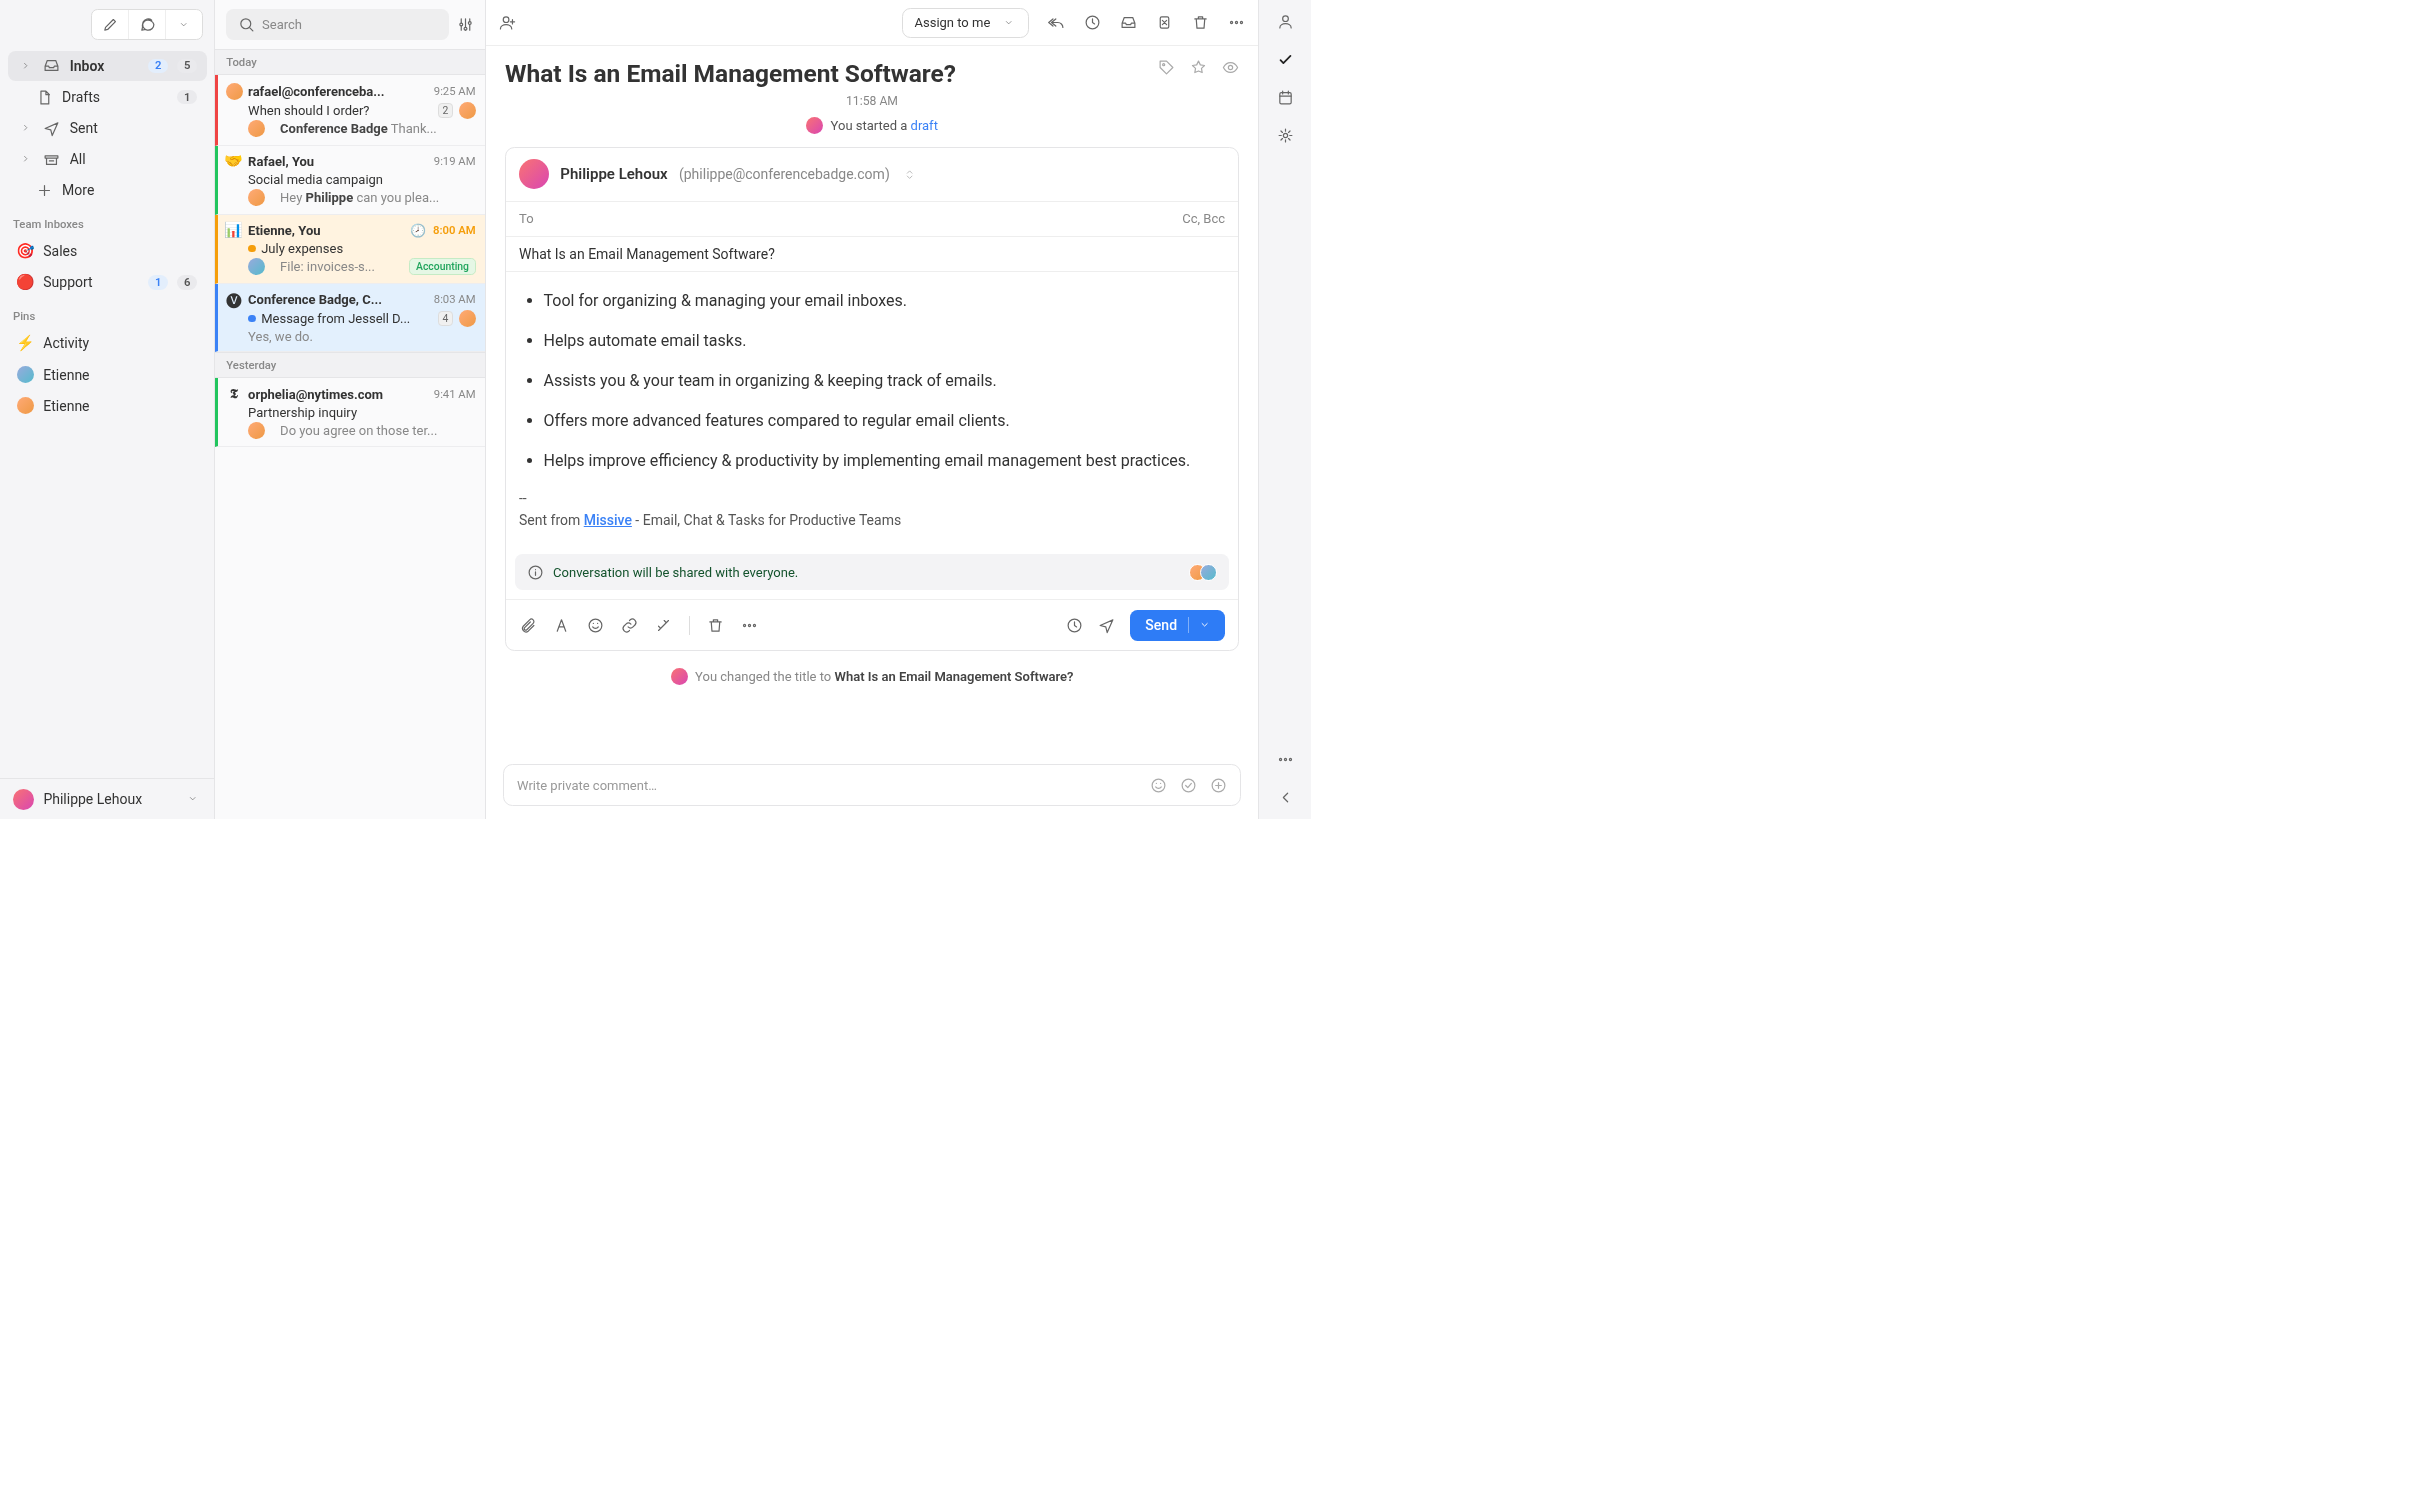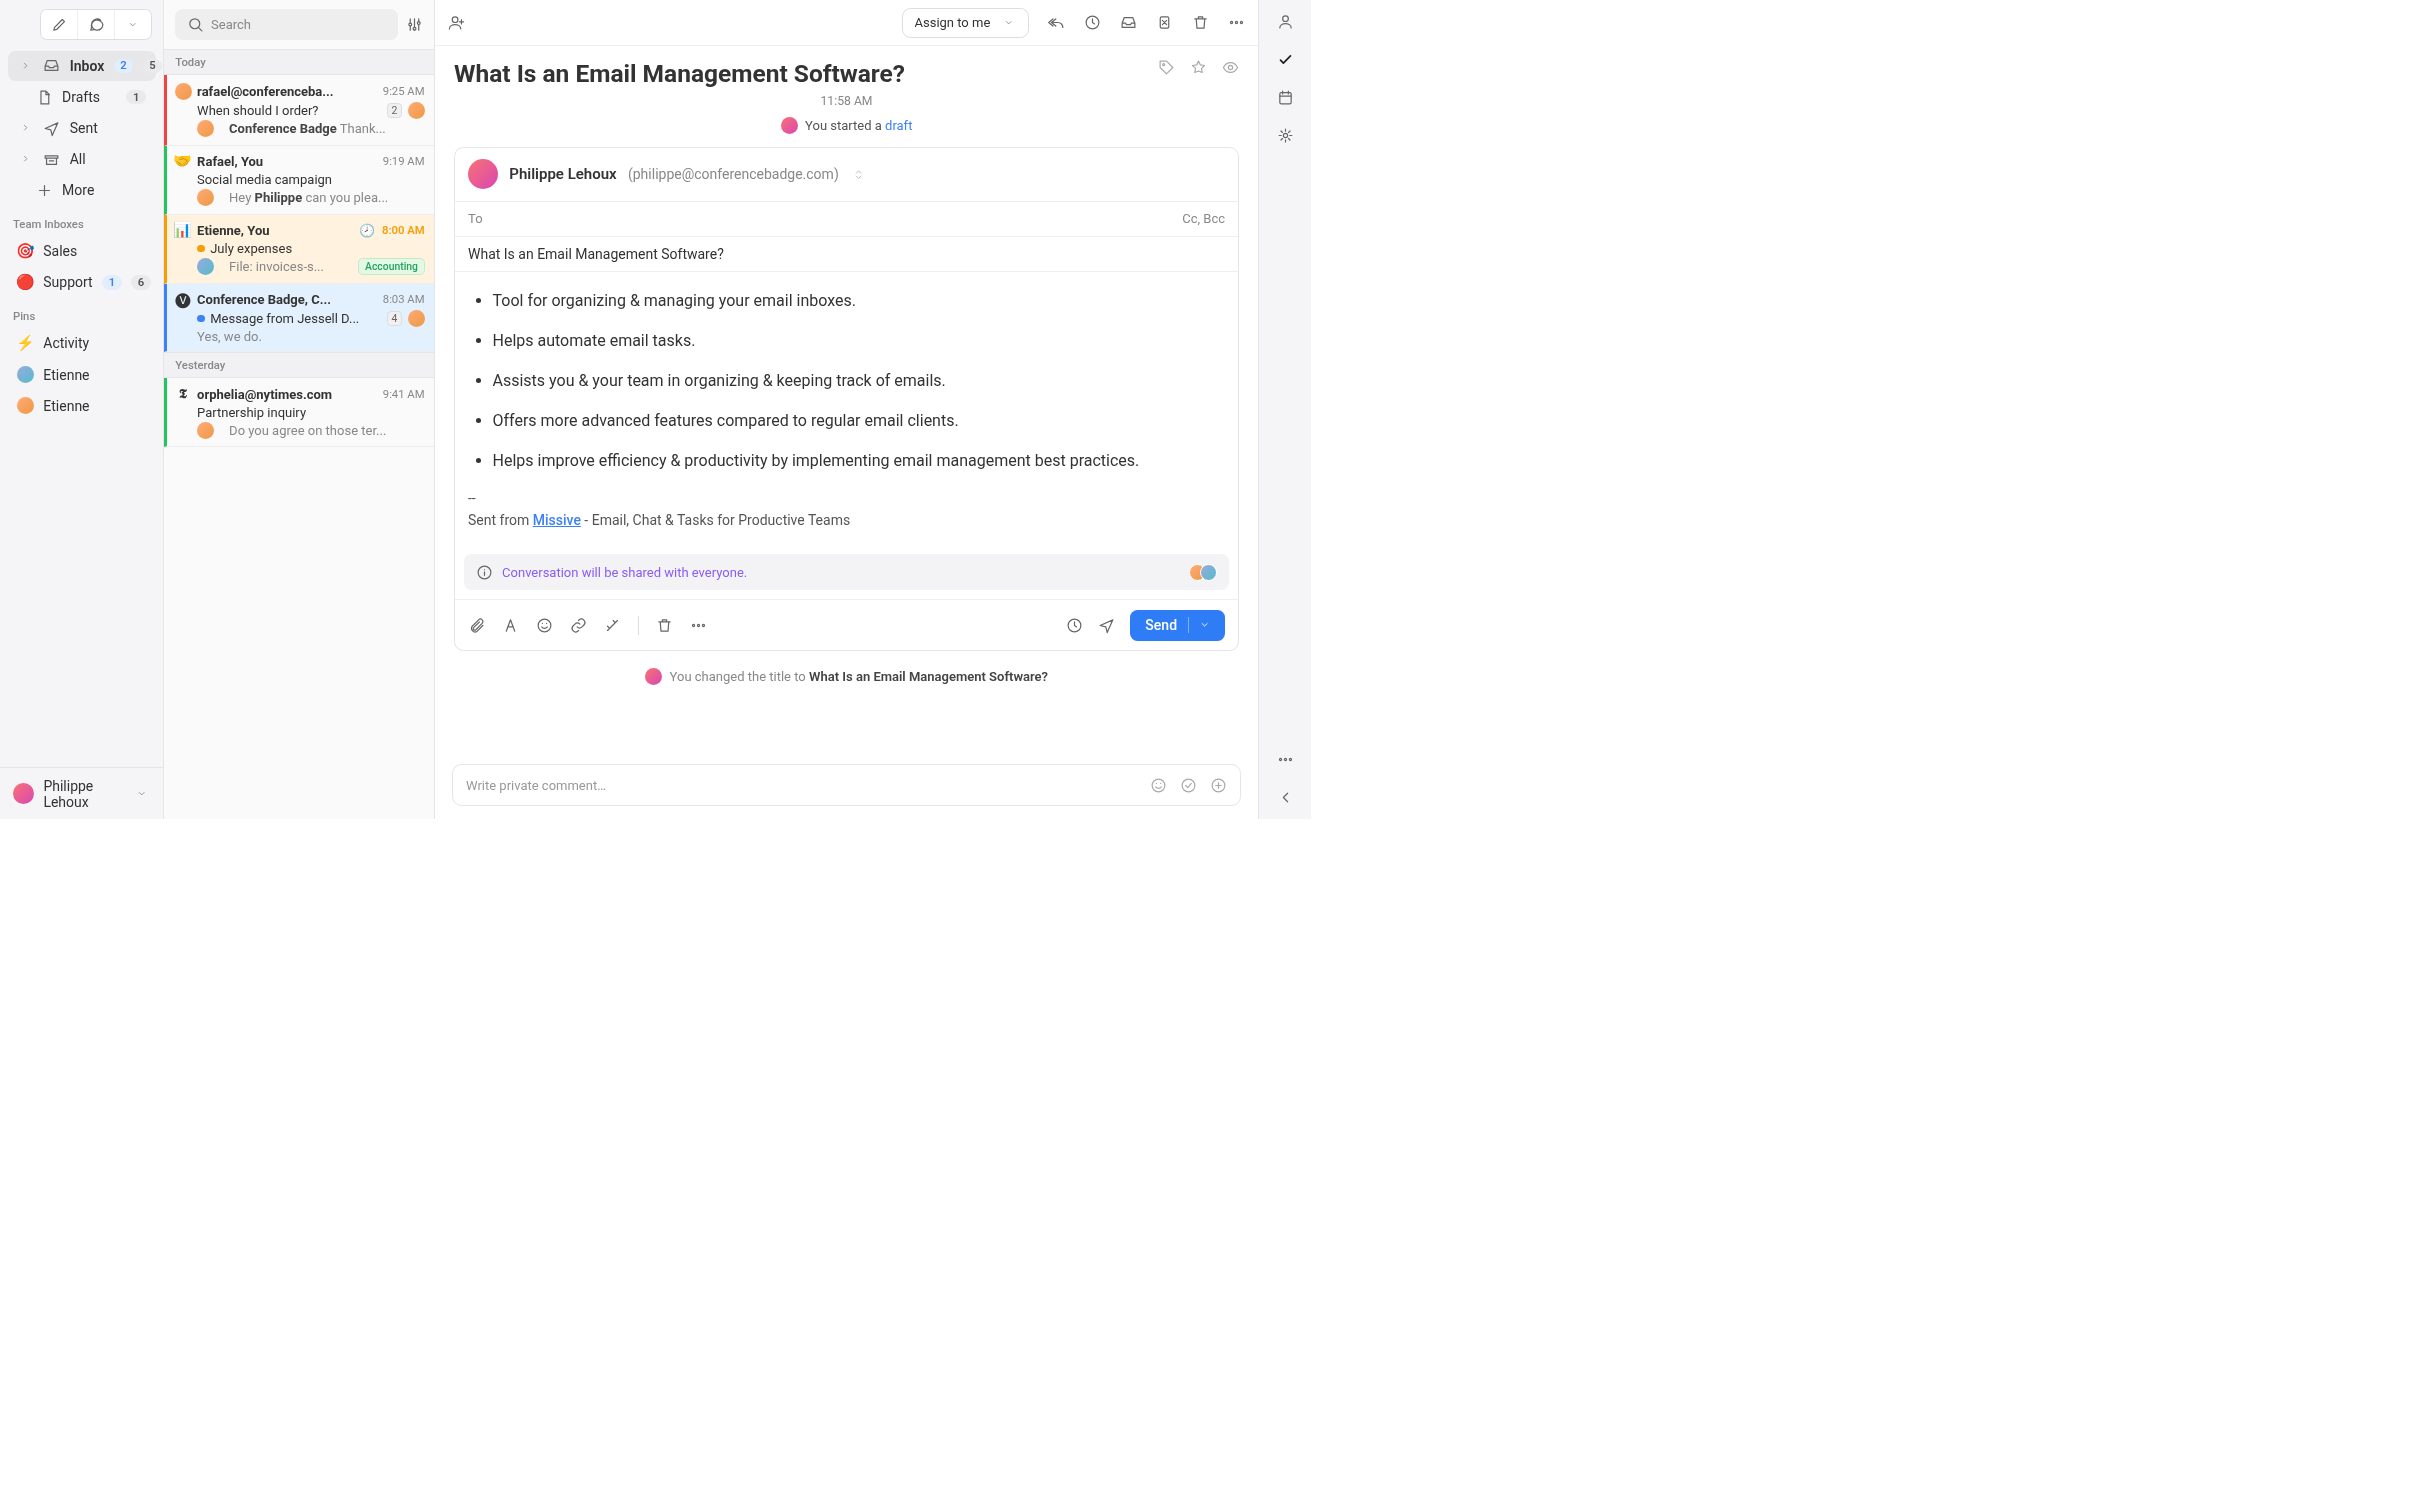--- a/index.html
+++ b/index.html
@@ -1,17 +1,17 @@
 <!DOCTYPE html>
 <html style="font-size:15px"><head>
 <meta charset="utf-8">
 <style>
 * { box-sizing: border-box; margin: 0; padding: 0; }
 body { font-family: -apple-system, BlinkMacSystemFont, "Segoe UI", Roboto, sans-serif; font-size: 13px; color: #333; background: #fff; width: 1311px; height: 819px; overflow: hidden; display: flex; }
-.sidebar { width: 164px; background: #f5f5f7; border-right: 0.9px solid #e5e5e7; display: flex; flex-direction: column; }
+.sidebar { width: 215px; background: #f5f5f7; border-right: 0.9px solid #e5e5e7; display: flex; flex-direction: column; }
 .sidebar-top { padding: 9.4px 11.3px; display: flex; gap: 5.6px; justify-content: flex-end; }
 .btn-group { display: flex; background: #fff; border: 0.9px solid #ddd; border-radius: 6.6px; overflow: hidden; }
 .btn-group > div { padding: 5.6px 9.4px; border-right: 0.9px solid #eee; display: flex; align-items: center; justify-content: center; cursor: pointer; }
 .btn-group > div:last-child { border-right: none; }
 .nav-list { padding: 1.9px 7.5px; }
 .nav-item { display: flex; align-items: center; padding: 6.6px 9.4px; border-radius: 7.5px; margin-bottom: 0.9px; cursor: pointer; gap: 9.4px; }
 .nav-item.active { background: #e7e7ea; }
 .nav-item .label { flex: 1; font-size: 14px; color: #333; }
 .nav-item.active .label { font-weight: 600; }
 .badge { background: #e3eefc; color: #3b82f6; font-size: 11.3px; font-weight: 600; padding: 0.9px 6.6px; border-radius: 9.4px; }
@@ -58,21 +58,21 @@
 .compose-name { font-weight: 600; font-size: 15px; }
 .compose-email { color: #888; font-size: 14px; }
 .compose-torow { display: flex; padding: 9.4px 13px; border-bottom: 0.9px solid #eee; color: #888; font-size: 13px; }
 .compose-torow .right { margin-left: auto; }
 .compose-subject { padding: 9.4px 13px; border-bottom: 0.9px solid #eee; font-size: 14px; }
 .compose-body { padding: 17px 13px; font-size: 16px; line-height: 1.55; }
 .compose-body ul { padding-left: 24.5px; }
 .compose-body li { margin-bottom: 15px; }
 .sig { font-size: 14px; margin-top: 7.5px; color: #555; }
 .sig a { color: #3b82f6; text-decoration: underline; font-weight: 500; }
-.share-banner { background: #f3f3f5; margin: 5.6px 9.4px 9.4px; border-radius: 7.5px; padding: 9.4px 11.3px; display: flex; align-items: center; gap: 9.4px; font-size: 13px; color: #8b5cf6; }
+.share-banner { background: #f3f3f5; margin: 5.6px 9.4px 9.4px; border-radius: 7.5px; padding: 9.4px 11.3px; display: flex; align-items: center; gap: 9.4px; font-size: 13px; color: #14532d; }
 .compose-actions { display: flex; align-items: center; padding: 9.4px 13px; gap: 17px; border-top: 0.9px solid #eee; }
 .compose-actions .right { margin-left: auto; display: flex; align-items: center; gap: 15px; }
 .btn-send { background: #2e7cf6; color: #fff; border-radius: 7.5px; padding: 7.5px 15px; display: flex; align-items: center; gap: 9.4px; cursor: pointer; font-size: 14px; font-weight: 500; }
 .btn-send .caret { border-left: 0.9px solid rgba(255,255,255,0.4); padding-left: 9.4px; margin-left: 1.9px; }
 .title-change { display: flex; align-items: center; justify-content: center; gap: 7.5px; margin: 17px 0 5.6px; color: #888; font-size: 13px; }
 .title-change b { color: #444; font-weight: 600; }
 .comment-box { margin: 19px 17px 13px; border: 0.9px solid #e5e5e7; border-radius: 9.4px; padding: 11.3px 13px; display: flex; align-items: center; color: #999; cursor: text; gap: 11.3px; }
 .comment-box .cb-right { margin-left: auto; display: flex; gap: 13px; color: #bbb; }
 .rightbar { width: 53px; background: #f5f5f7; border-left: 0.9px solid #e5e5e7; display: flex; flex-direction: column; align-items: center; padding: 13px 0; gap: 21px; }
 .dot-status { width: 7.5px; height: 7.5px; border-radius: 50%; display: inline-block; }

